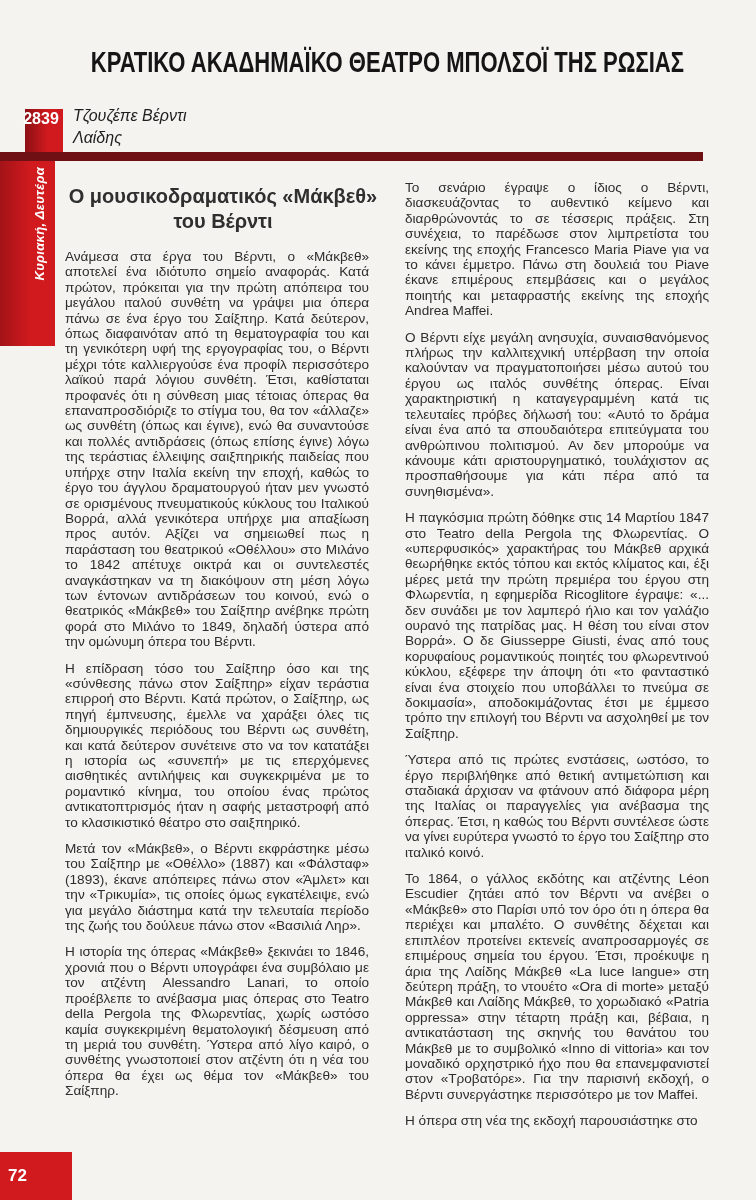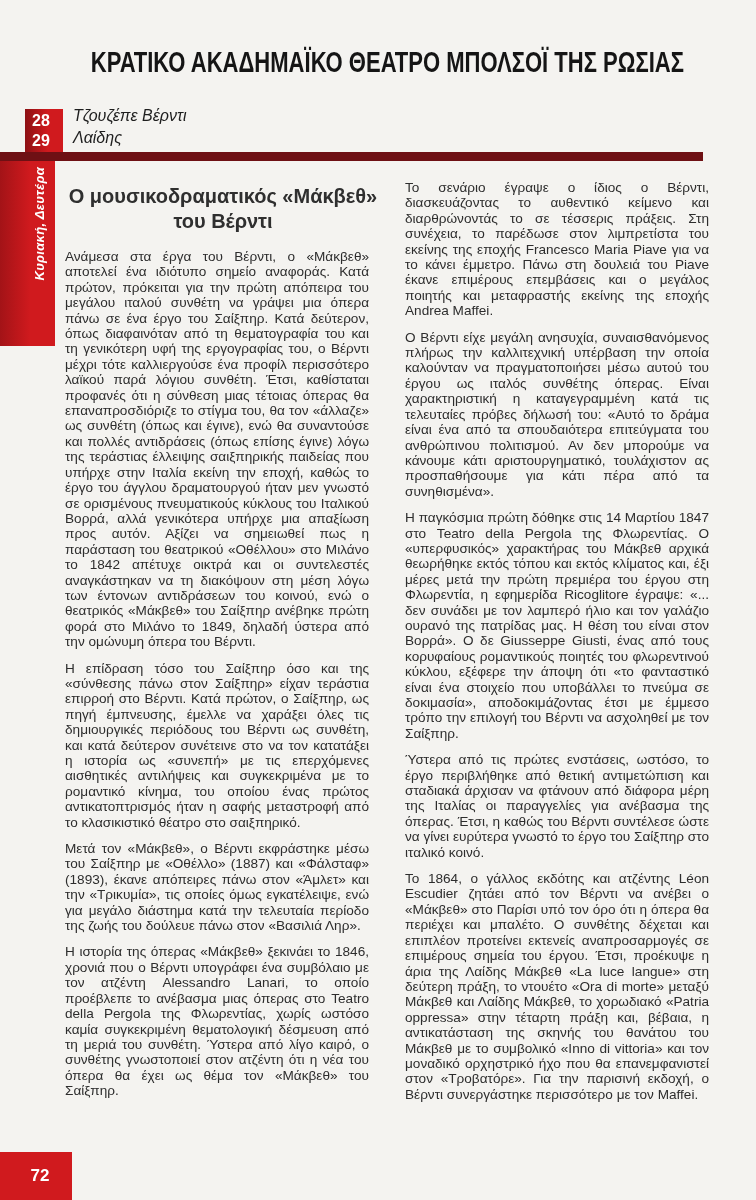--- a/index.html
+++ b/index.html
@@ -25,21 +25,21 @@
     font-size:29px;font-weight:bold;color:#151515;
     white-space:nowrap;
     transform:scaleX(0.76);
     transform-origin:50% 50%;
     letter-spacing:0px;
   }
   .num-block{
     position:absolute;left:25px;top:109px;width:38px;height:43px;
     background:linear-gradient(to right,var(--accent-red-dark),var(--accent-red) 60%);
     color:#fff;font-weight:bold;font-size:16px;
-    display:flex;flex-direction:column;justify-content:center;
+    display:flex;flex-direction:row;justify-content:center;
     text-align:center;padding-right:6px;line-height:20px;
   }
   .meta{
     position:absolute;left:73px;top:105px;
     font-style:italic;font-size:16px;line-height:22px;color:#1e1e1e;
   }
   .maroon-bar{
     position:absolute;left:0;top:152px;width:703px;height:9px;
     background:var(--maroon);
   }
@@ -65,32 +65,32 @@
   .article-heading{
     font-size:20px;font-weight:600;color:#2f2f2f;
     line-height:25px;margin:0 0 15px 0;
     text-align:center;
   }
   .col p{margin:0 12px 11px 0;}
   .footer-block{
     position:absolute;left:0;top:1152px;width:72px;height:48px;
     background:var(--accent-red);
     color:#fff;font-weight:bold;font-size:17px;
-    display:flex;align-items:center;justify-content:center;
+    display:flex;align-items:center;justify-content:flex-start;
     padding-left:8px;
   }
 </style>
 </head>
 <body>
 
 <div class="header-title">ΚΡΑΤΙΚΟ ΑΚΑΔΗΜΑΪΚΟ ΘΕΑΤΡΟ ΜΠΟΛΣΟΪ ΤΗΣ ΡΩΣΙΑΣ</div>
 
 <div class="num-block">
   <span>28</span>
-  <span>29</span>
+  <span>39</span>
 </div>
 
 <div class="meta">
   <div>Τζουζέπε Βέρντι</div>
   <div>Λαίδης</div>
 </div>
 
 <div class="maroon-bar"></div>
 
 <div class="day-block"></div>
@@ -103,17 +103,18 @@
   <p>Μετά τον «Μάκβεθ», ο Βέρντι εκφράστηκε μέσω του Σαίξπηρ με «Οθέλλο» (1887) και «Φάλσταφ» (1893), έκανε απόπειρες πάνω στον «Άμλετ» και την «Τρικυμία», τις οποίες όμως εγκατέλειψε, ενώ για μεγάλο διάστημα κατά την τελευταία περίοδο της ζωής του δούλευε πάνω στον «Βασιλιά Ληρ».</p>
   <p>Η ιστορία της όπερας «Μάκβεθ» ξεκινάει το 1846, χρονιά που ο Βέρντι υπογράφει ένα συμβόλαιο με τον ατζέντη Alessandro Lanari, το οποίο προέβλεπε το ανέβασμα μιας όπερας στο Teatro della Pergola της Φλωρεντίας, χωρίς ωστόσο καμία συγκεκριμένη θεματολογική δέσμευση από τη μεριά του συνθέτη. Ύστερα από λίγο καιρό, ο συνθέτης γνωστοποιεί στον ατζέντη ότι η νέα του όπερα θα έχει ως θέμα τον «Μάκβεθ» του Σαίξπηρ.</p>
 </div>
 
 <div class="col col-right">
   <p>Το σενάριο έγραψε ο ίδιος ο Βέρντι, διασκευάζοντας το αυθεντικό κείμενο και διαρθρώνοντάς το σε τέσσερις πράξεις. Στη συνέχεια, το παρέδωσε στον λιμπρετίστα του εκείνης της εποχής Francesco Maria Piave για να το κάνει έμμετρο. Πάνω στη δουλειά του Piave έκανε επιμέρους επεμβάσεις και ο μεγάλος ποιητής και μεταφραστής εκείνης της εποχής Andrea Maffei.</p>
   <p>Ο Βέρντι είχε μεγάλη ανησυχία, συναισθανόμενος πλήρως την καλλιτεχνική υπέρβαση την οποία καλούνταν να πραγματοποιήσει μέσω αυτού του έργου ως ιταλός συνθέτης όπερας. Είναι χαρακτηριστική η καταγεγραμμένη κατά τις τελευταίες πρόβες δήλωσή του: «Αυτό το δράμα είναι ένα από τα σπουδαιότερα επιτεύγματα του ανθρώπινου πολιτισμού. Αν δεν μπορούμε να κάνουμε κάτι αριστουργηματικό, τουλάχιστον ας προσπαθήσουμε για κάτι πέρα από τα συνηθισμένα».</p>
   <p>Η παγκόσμια πρώτη δόθηκε στις 14 Μαρτίου 1847 στο Teatro della Pergola της Φλωρεντίας. Ο «υπερφυσικός» χαρακτήρας του Μάκβεθ αρχικά θεωρήθηκε εκτός τόπου και εκτός κλίματος και, έξι μέρες μετά την πρώτη πρεμιέρα του έργου στη Φλωρεντία, η εφημερίδα Ricoglitore έγραψε: «... δεν συνάδει με τον λαμπερό ήλιο και τον γαλάζιο ουρανό της πατρίδας μας. Η θέση του είναι στον Βορρά». Ο δε Giusseppe Giusti, ένας από τους κορυφαίους ρομαντικούς ποιητές του φλωρεντινού κύκλου, εξέφερε την άποψη ότι «το φανταστικό είναι ένα στοιχείο που υποβάλλει το πνεύμα σε δοκιμασία», αποδοκιμάζοντας έτσι με έμμεσο τρόπο την επιλογή του Βέρντι να ασχοληθεί με τον Σαίξπηρ.</p>
   <p>Ύστερα από τις πρώτες ενστάσεις, ωστόσο, το έργο περιβλήθηκε από θετική αντιμετώπιση και σταδιακά άρχισαν να φτάνουν από διάφορα μέρη της Ιταλίας οι παραγγελίες για ανέβασμα της όπερας. Έτσι, η καθώς του Βέρντι συντέλεσε ώστε να γίνει ευρύτερα γνωστό το έργο του Σαίξπηρ στο ιταλικό κοινό.</p>
   <p>Το 1864, ο γάλλος εκδότης και ατζέντης Léon Escudier ζητάει από τον Βέρντι να ανέβει ο «Μάκβεθ» στο Παρίσι υπό τον όρο ότι η όπερα θα περιέχει και μπαλέτο. Ο συνθέτης δέχεται και επιπλέον προτείνει εκτενείς αναπροσαρμογές σε επιμέρους σημεία του έργου. Έτσι, προέκυψε η άρια της Λαίδης Μάκβεθ «La luce langue» στη δεύτερη πράξη, το ντουέτο «Ora di morte» μεταξύ Μάκβεθ και Λαίδης Μάκβεθ, το χορωδιακό «Patria oppressa» στην τέταρτη πράξη και, βέβαια, η αντικατάσταση της σκηνής του θανάτου του Μάκβεθ με το συμβολικό «Inno di vittoria» και τον μοναδικό ορχηστρικό ήχο που θα επανεμφανιστεί στον «Τροβατόρε». Για την παρισινή εκδοχή, ο Βέρντι συνεργάστηκε περισσότερο με τον Maffei.</p>
+  <p>Η όπερα στη νέα της εκδοχή παρουσιάστηκε στο</p>
 </div>
 
 <div class="footer-block">
   <span>72</span>
 </div>
 
 </body></html>

